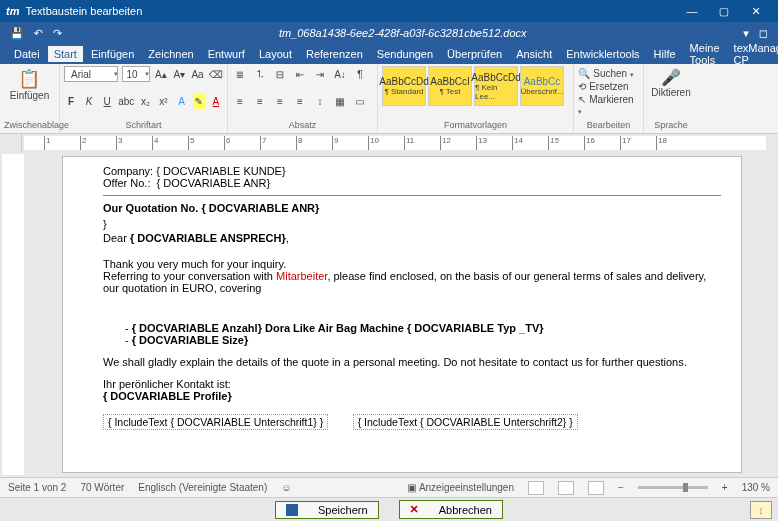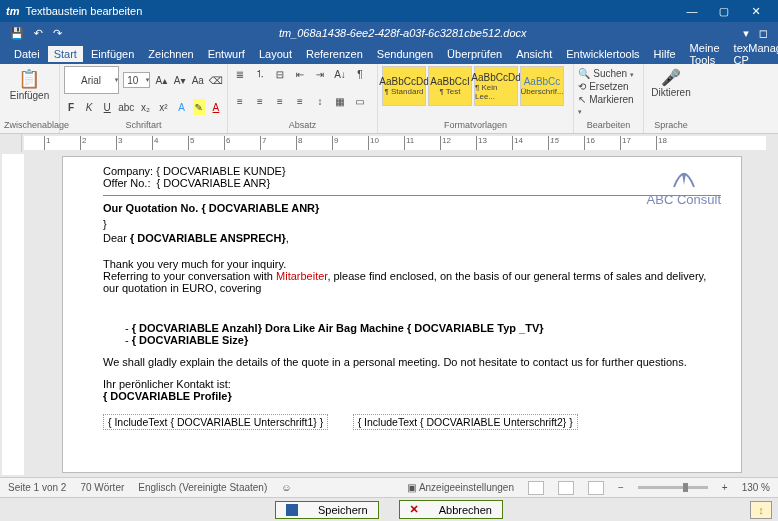--- a/index.html
+++ b/index.html
@@ -16,21 +16,21 @@
 
 .menubar { background: #2a5d9e; height: 20px; display: flex; align-items: center; color: #fff; font-size: 11px; padding-left: 8px; gap: 2px; }
 .menubar .menuitem { padding: 2px 6px; cursor: pointer; }
 .menubar .menuitem.active { background: #f3f3f3; color: #2a5d9e; }
 
 .ribbon { background: #f3f3f3; height: 70px; display: flex; border-bottom: 1px solid #ccc; font-size: 10px; color: #444; }
 .ribbon-group { border-right: 1px solid #ddd; padding: 2px 4px; display: flex; flex-direction: column; justify-content: space-between; }
 .ribbon-group-label { text-align: center; font-size: 9px; color: #666; padding-bottom: 1px; }
 .ribbon-row { display: flex; align-items: center; gap: 4px; }
 .ribbon-big { display: flex; flex-direction: column; align-items: center; justify-content: center; padding: 2px 6px; cursor: pointer; }
-.fontsel { width: 60px; height: 28px; font-size: 10px; border: 1px solid #aaa; background: #fff; padding-left: 16px; display: flex; align-items: center; justify-content: space-between; }
+.fontsel { width: 60px; height: 16px; font-size: 10px; border: 1px solid #aaa; background: #fff; padding-left: 6px; display: flex; align-items: center; justify-content: space-between; }
 .fontsize { width: 30px; height: 16px; font-size: 10px; border: 1px solid #aaa; background: #fff; padding-left: 3px; display: flex; align-items: center; justify-content: space-between; }
 .ribbon-btn { width: 16px; height: 16px; display: flex; align-items: center; justify-content: center; cursor: pointer; }
 .style-tile { border: 1px solid #ccc; background: #fde047; width: 44px; height: 40px; display: flex; flex-direction: column; align-items: center; justify-content: center; font-size: 8px; cursor: pointer; }
 .style-tile .preview { font-size: 10px; color: #333; }
 
 .ruler-area { background: #e8e8e8; height: 18px; display: flex; }
 .ruler-left { width: 22px; background: #e8e8e8; border-right: 1px solid #ccc; }
 .ruler-top { flex: 1; background: #fff; margin: 2px 12px 2px 2px; height: 14px; position: relative; overflow: hidden; }
 .ruler-top .tick { position: absolute; top: 0; height: 14px; border-left: 1px solid #888; font-size: 8px; color: #666; padding-left: 1px; }
 
@@ -233,27 +233,20 @@
       <span class="tick" style="left: 560px;">16</span>
       <span class="tick" style="left: 596px;">17</span>
       <span class="tick" style="left: 632px;">18</span>
     </div>
 </div>
 
 <div class="workarea">
   <div class="ruler-v"></div>
   <div class="docscroll">
     <div class="page">
-      <div class="logo">
-        <svg width="40" height="30" viewBox="0 0 40 30">
-            <path d="M10 28 Q20 2 30 28" fill="none" stroke="#7b8ab8" stroke-width="2"></path>
-            <path d="M18 14 L20 26 L22 14" fill="#7b8ab8"></path>
-          </svg>
-        <div>ABC Consult</div>
-      </div>
       <div><span>Company:</span> <span>{ DOCVARIABLE KUNDE}</span></div>
       <div><span>Offer No.:</span>&nbsp;&nbsp;<span>{ DOCVARIABLE  ANR}</span></div>
       <hr>
       <div class="quot"><span>Our Quotation No.</span> <span>{ DOCVARIABLE  ANR}</span></div>
       <div style="margin-top:4px">}</div>
       <div style="margin-top:2px"><span>Dear</span> <b>{ DOCVARIABLE  ANSPRECH}</b><span>,</span></div>
       <div style="margin-top:14px">Thank you very much for your inquiry.</div>
       <div><span>Referring to your conversation with </span><span class="red">Mitarbeiter</span><span>, please find enclosed, on the basis of our general terms of sales and delivery, our quotation in EURO, covering</span></div>
       <ul style="margin-top:28px">
         <li><b>{ DOCVARIABLE  Anzahl}</b><b> Dora Like Air Bag Machine </b><b>{ DOCVARIABLE  Typ _TV}</b></li>

